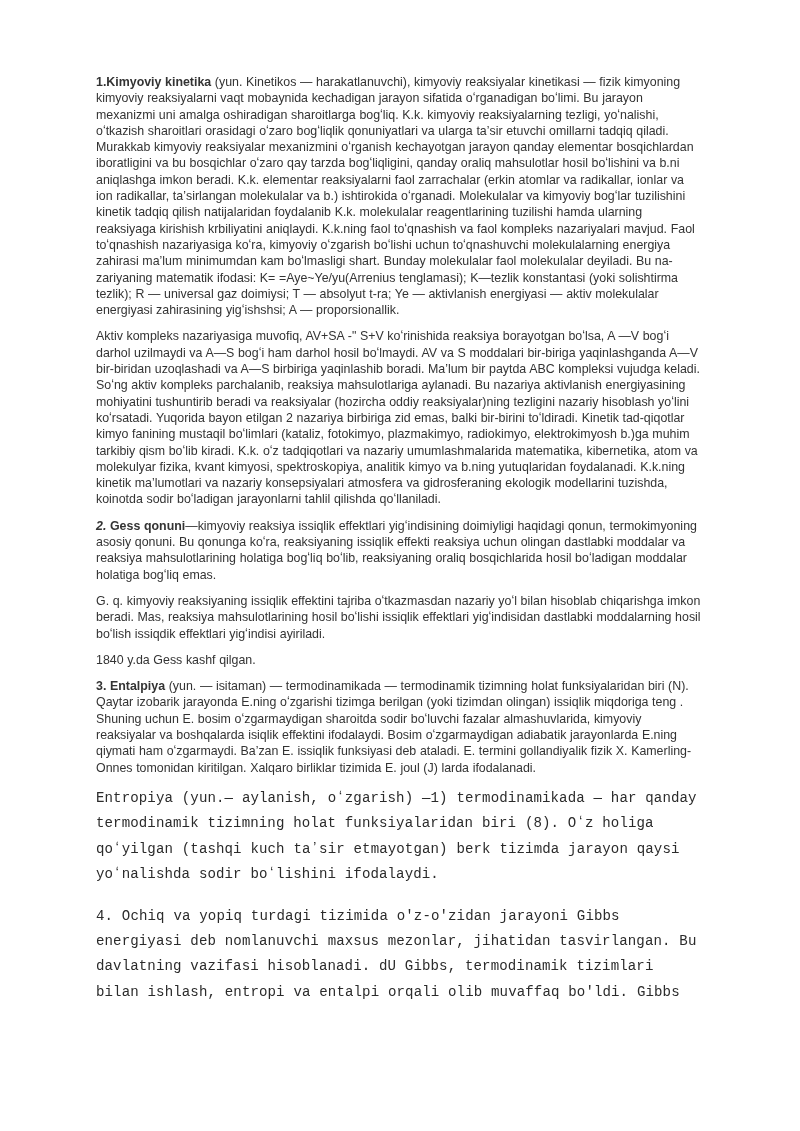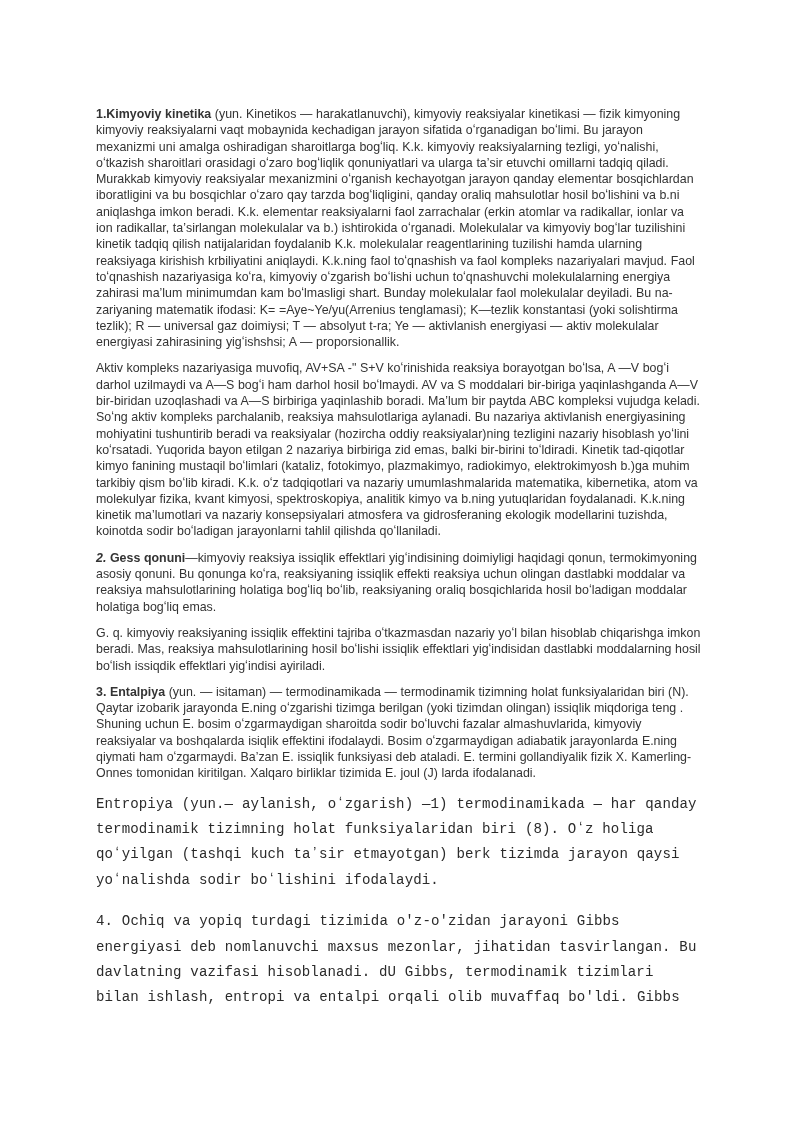--- a/index.html
+++ b/index.html
@@ -2,21 +2,21 @@
 <html><head>
 <meta charset="utf-8">
 <style>
   html, body { margin: 0; padding: 0; background: #ffffff; }
   .page {
     position: relative;
     width: 800px;
     height: 1131px;
     background: #ffffff;
     box-sizing: border-box;
-    padding: 106px 96px 40px 96px;
+    padding: 74px 96px 40px 96px;
     overflow: hidden;
   }
   .content { width: 608px; }
   p.para {
     font-family: "Liberation Sans", sans-serif;
     font-size: 12.4px;
     line-height: 16.3px;
     color: #333333;
     margin: 0 0 10px 0;
     text-align: left;
@@ -36,17 +36,18 @@
 </style>
 </head>
 <body>
 
 <div class="page">
   <div class="content" id="content">
       <p class="para"><span class="run b">1.Kimyoviy kinetika</span><span class="run"> (yun. Kinetikos — harakatlanuvchi), kimyoviy reaksiyalar kinetikasi — fizik kimyoning kimyoviy reaksiyalarni vaqt mobaynida kechadigan jarayon sifatida oʻrganadigan boʻlimi. Bu jarayon mexanizmi uni amalga oshiradigan sharoitlarga bogʻliq. K.k. kimyoviy reaksiyalarning tezligi, yoʻnalishi, oʻtkazish sharoitlari orasidagi oʻzaro bogʻliqlik qonuniyatlari va ularga taʼsir etuvchi omillarni tadqiq qiladi. Murakkab kimyoviy reaksiyalar mexanizmini oʻrganish kechayotgan jarayon qanday elementar bosqichlardan iboratligini va bu bosqichlar oʻzaro qay tarzda bogʻliqligini, qanday oraliq mahsulotlar hosil boʻlishini va b.ni aniqlashga imkon beradi. K.k. elementar reaksiyalarni faol zarrachalar (erkin atomlar va radikallar, ionlar va ion radikallar, taʼsirlangan molekulalar va b.) ishtirokida oʻrganadi. Molekulalar va kimyoviy bogʻlar tuzilishini kinetik tadqiq qilish natijalaridan foydalanib K.k. molekulalar reagentlarining tuzilishi hamda ularning reaksiyaga kirishish krbiliyatini aniqlaydi. K.k.ning faol toʻqnashish va faol kompleks nazariyalari mavjud. Faol toʻqnashish nazariyasiga koʻra, kimyoviy oʻzgarish boʻlishi uchun toʻqnashuvchi molekulalarning energiya zahirasi maʼlum minimumdan kam boʻlmasligi shart. Bunday molekulalar faol molekulalar deyiladi. Bu na-zariyaning matematik ifodasi: K= =Aye~Ye/yu(Arrenius tenglamasi); K—tezlik konstantasi (yoki solishtirma tezlik); R — universal gaz doimiysi; T — absolyut t-ra; Ye — aktivlanish energiyasi — aktiv molekulalar energiyasi zahirasining yigʻishshsi; A — proporsionallik.</span></p>
       <p class="para"><span class="run">Aktiv kompleks nazariyasiga muvofiq, AV+SA -" S+V koʻrinishida reaksiya borayotgan boʻlsa, A —V bogʻi darhol uzilmaydi va A—S bogʻi ham darhol hosil boʻlmaydi. AV va S moddalari bir-biriga yaqinlashganda A—V bir-biridan uzoqlashadi va A—S birbiriga yaqinlashib boradi. Maʼlum bir paytda ABC kompleksi vujudga keladi. Soʻng aktiv kompleks parchalanib, reaksiya mahsulotlariga aylanadi. Bu nazariya aktivlanish energiyasining mohiyatini tushuntirib beradi va reaksiyalar (hozircha oddiy reaksiyalar)ning tezligini nazariy hisoblash yoʻlini koʻrsatadi. Yuqorida bayon etilgan 2 nazariya birbiriga zid emas, balki bir-birini toʻldiradi. Kinetik tad-qiqotlar kimyo fanining mustaqil boʻlimlari (kataliz, fotokimyo, plazmakimyo, radiokimyo, elektrokimyosh b.)ga muhim tarkibiy qism boʻlib kiradi. K.k. oʻz tadqiqotlari va nazariy umumlashmalarida matematika, kibernetika, atom va molekulyar fizika, kvant kimyosi, spektroskopiya, analitik kimyo va b.ning yutuqlaridan foydalanadi. K.k.ning kinetik maʼlumotlari va nazariy konsepsiyalari atmosfera va gidrosferaning ekologik modellarini tuzishda, koinotda sodir boʻladigan jarayonlarni tahlil qilishda qoʻllaniladi.</span></p>
       <p class="para"><span class="run b i">2. </span><span class="run b">Gess qonuni</span><span class="run">—kimyoviy reaksiya issiqlik effektlari yigʻindisining doimiyligi haqidagi qonun, termokimyoning asosiy qonuni. Bu qonunga koʻra, reaksiyaning issiqlik effekti reaksiya uchun olingan dastlabki moddalar va reaksiya mahsulotlarining holatiga bogʻliq boʻlib, reaksiyaning oraliq bosqichlarida hosil boʻladigan moddalar holatiga bogʻliq emas.</span></p>
       <p class="para"><span class="run">G. q. kimyoviy reaksiyaning issiqlik effektini tajriba oʻtkazmasdan nazariy yoʻl bilan hisoblab chiqarishga imkon beradi. Mas, reaksiya mahsulotlarining hosil boʻlishi issiqlik effektlari yigʻindisidan dastlabki moddalarning hosil boʻlish issiqdik effektlari yigʻindisi ayiriladi.</span></p>
+      <p class="para"><span class="run">1840 y.da Gess kashf qilgan.</span></p>
       <p class="para"><span class="run b">3. Entalpiya</span><span class="run"> (yun. — isitaman) — termodinamikada — termodinamik tizimning holat funksiyalaridan biri (N). Qaytar izobarik jarayonda E.ning oʻzgarishi tizimga berilgan (yoki tizimdan olingan) issiqlik miqdoriga teng . Shuning uchun E. bosim oʻzgarmaydigan sharoitda sodir boʻluvchi fazalar almashuvlarida, kimyoviy reaksiyalar va boshqalarda isiqlik effektini ifodalaydi. Bosim oʻzgarmaydigan adiabatik jarayonlarda E.ning qiymati ham oʻzgarmaydi. Baʼzan E. issiqlik funksiyasi deb ataladi. E. termini gollandiyalik fizik X. Kamerling-Onnes tomonidan kiritilgan. Xalqaro birliklar tizimida E. joul (J) larda ifodalanadi.</span></p>
       <p class="para large"><span class="run">Entropiya (yun.— aylanish, oʻzgarish) —1) termodinamikada — har qanday termodinamik tizimning holat funksiyalaridan biri (8). Oʻz holiga qoʻyilgan (tashqi kuch taʼsir etmayotgan) berk tizimda jarayon qaysi yoʻnalishda sodir boʻlishini ifodalaydi.</span></p>
       <p class="para large"><span class="run">4. Ochiq va yopiq turdagi tizimida o'z-o'zidan jarayoni Gibbs energiyasi deb nomlanuvchi maxsus mezonlar, jihatidan tasvirlangan. Bu davlatning vazifasi hisoblanadi. dU Gibbs, termodinamik tizimlari bilan ishlash, entropi va entalpi orqali olib muvaffaq bo'ldi. Gibbs</span></p>
     </div>
 </div>
 
 </body></html>

